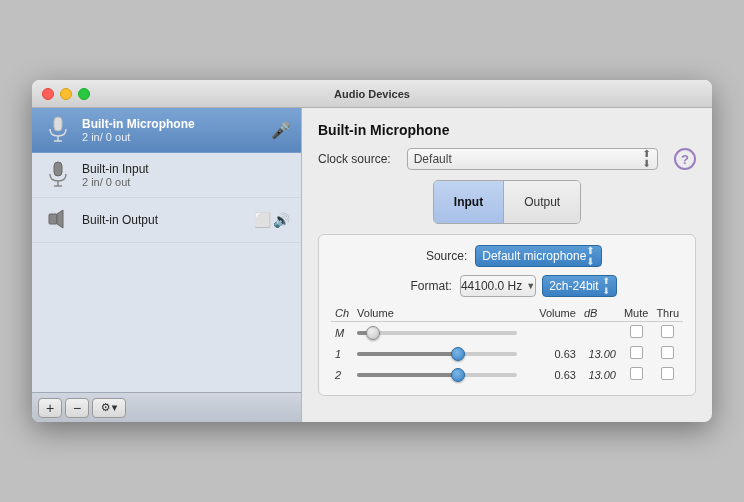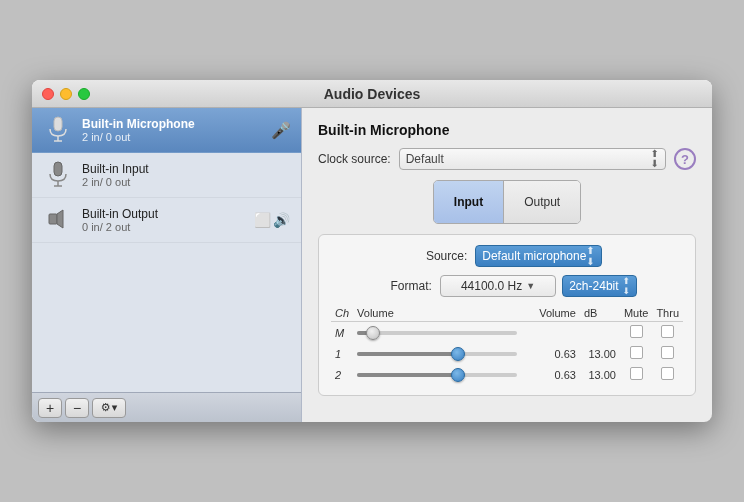--- a/index.html
+++ b/index.html
@@ -39,21 +39,21 @@
       border-radius: 50%;
       cursor: pointer;
     }
     .tl-close { background: #ff5f57; border: 1px solid #e0443e; }
     .tl-minimize { background: #febc2e; border: 1px solid #d4a017; }
     .tl-maximize { background: #28c840; border: 1px solid #1aab29; }
     .window-title {
       position: absolute;
       left: 50%;
       transform: translateX(-50%);
-      font-size: 14px;
+      font-size: 11px;
       font-weight: bold;
       color: #333;
     }
     .content {
       display: flex;
       height: 314px;
     }
     .sidebar {
       width: 270px;
       background: #dde3ec;
@@ -139,21 +139,21 @@
       gap: 10px;
     }
     .panel-title {
       font-size: 14px;
       font-weight: bold;
       color: #111;
     }
     .clock-row {
       display: flex;
       align-items: center;
-      gap: 8px;
+      gap: 16px;
     }
     .clock-label { color: #333; }
     .select-box {
       flex: 1;
       height: 22px;
       background: linear-gradient(to bottom, #f8f8f8, #e8e8e8);
       border: 1px solid #aaa;
       border-radius: 4px;
       padding: 0 6px;
       font-size: 12px;
@@ -246,21 +246,21 @@
     .format-row {
       display: flex;
       align-items: center;
       gap: 6px;
     }
     .format-select-sm {
       height: 22px;
       background: linear-gradient(to bottom, #f8f8f8, #e8e8e8);
       border: 1px solid #aaa;
       border-radius: 4px;
-      padding: 0 20px;
+      padding: 0 0;
       font-size: 12px;
       color: #333;
       display: flex;
       align-items: center;
       gap: 4px;
       cursor: pointer;
     }
     .format-select-blue {
       height: 22px;
       background: linear-gradient(to bottom, #5b9cd6, #3a7fc1);
@@ -297,21 +297,21 @@
     }
     .channel-table td {
       padding: 3px 4px;
       font-size: 11px;
       color: #333;
       vertical-align: middle;
     }
     .ch-label { width: 20px; font-style: italic; }
     .ch-volume { }
     .ch-value { width: 40px; text-align: right; }
-    .ch-db { width: 40px; text-align: right; }
+    .ch-db { width: 40px; text-align: right; font-style: italic; }
     .ch-mute { width: 30px; text-align: center; }
     .ch-thru { width: 30px; text-align: center; }
     .slider-track {
       height: 4px;
       background: #ccc;
       border-radius: 2px;
       position: relative;
       width: 160px;
     }
     .slider-fill {
@@ -394,21 +394,20 @@
 
         <div class="device-item">
           <div class="device-icon">
             <svg class="mic-svg" viewBox="0 0 22 28" fill="none">
               <rect x="2" y="8" width="8" height="10" rx="1" fill="#888" stroke="#666" stroke-width="1"></rect>
               <path d="M10 8 L16 4 L16 22 L10 18 Z" fill="#888" stroke="#666" stroke-width="1"></path>
             </svg>
           </div>
           <div class="device-info">
             <div class="device-name">Built-in Output</div>
-            <div class="device-sub">0 in/ 2 out</div>
           </div>
           <div class="output-icons">
             <span style="font-size:14px; color:#555;">⬜</span>
             <span style="font-size:14px; color:#555;">🔊</span>
           </div>
         </div>
 
       </div>
       <div class="sidebar-toolbar">
         <div class="toolbar-btn">

